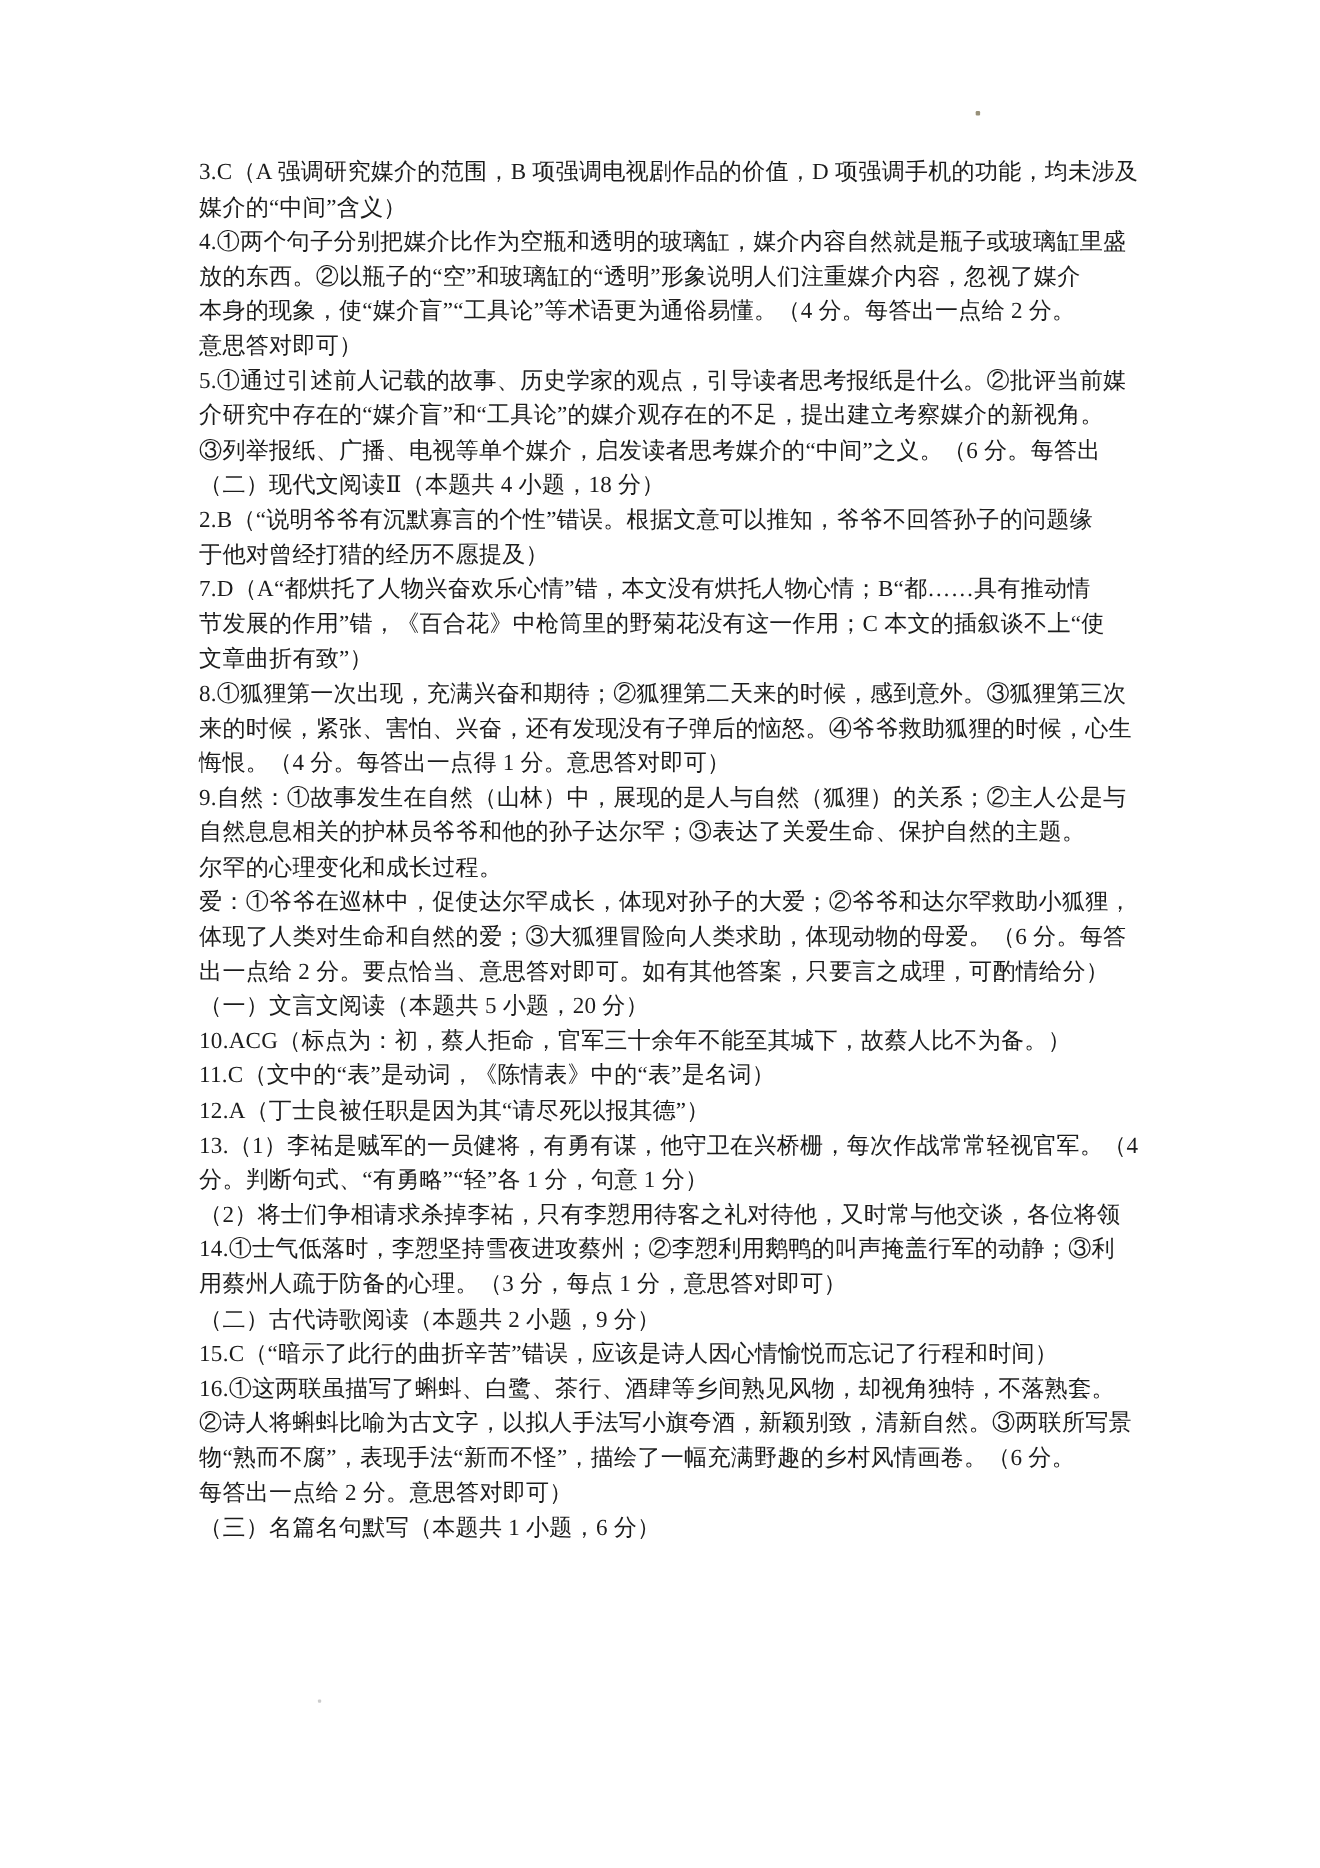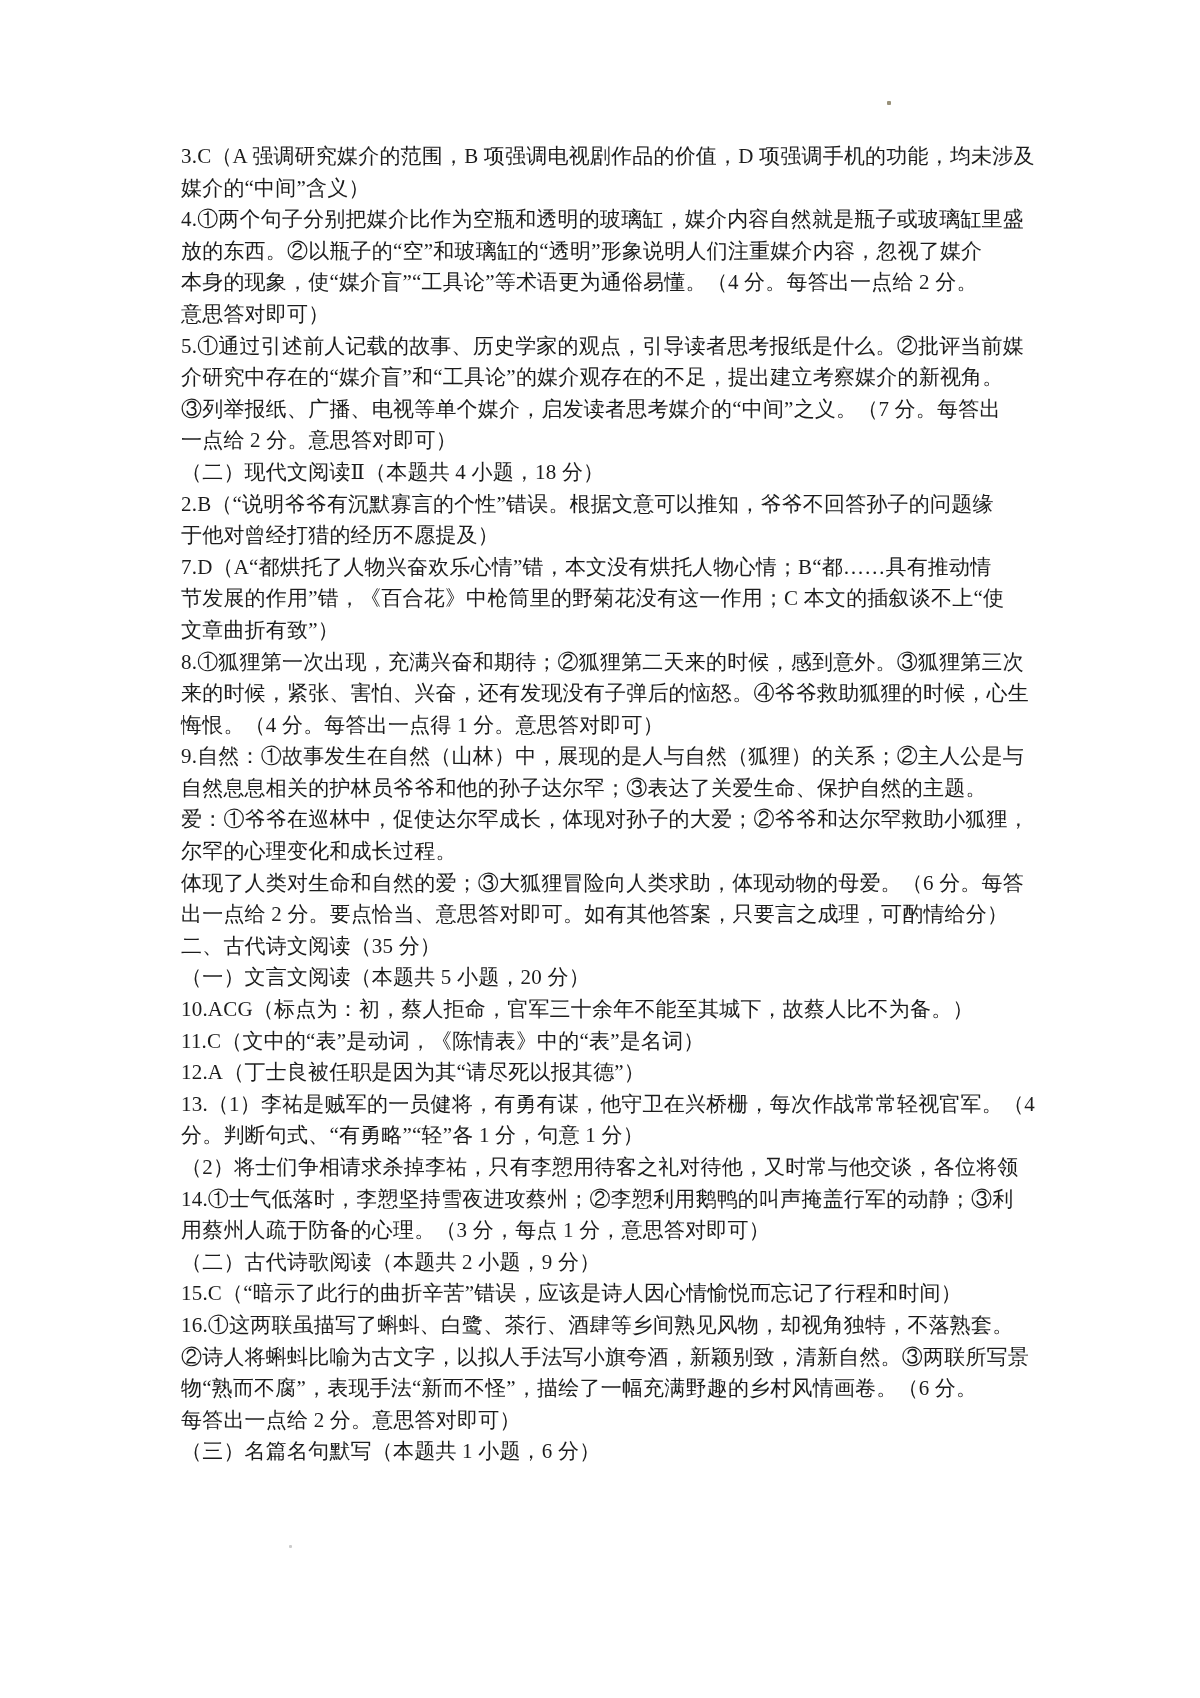--- a/index.html
+++ b/index.html
@@ -55,38 +55,36 @@
 <div class="page" style="background: rgb(255, 255, 255); text-decoration: underline;">
   <div class="text-block" style="color: rgb(28, 28, 28);">
       <div class="line">3.C（A 强调研究媒介的范围，B 项强调电视剧作品的价值，D 项强调手机的功能，均未涉及</div>
       <div class="line">媒介的“中间”含义）</div>
       <div class="line">4.①两个句子分别把媒介比作为空瓶和透明的玻璃缸，媒介内容自然就是瓶子或玻璃缸里盛</div>
       <div class="line">放的东西。②以瓶子的“空”和玻璃缸的“透明”形象说明人们注重媒介内容，忽视了媒介</div>
       <div class="line">本身的现象，使“媒介盲”“工具论”等术语更为通俗易懂。（4 分。每答出一点给 2 分。</div>
       <div class="line">意思答对即可）</div>
       <div class="line">5.①通过引述前人记载的故事、历史学家的观点，引导读者思考报纸是什么。②批评当前媒</div>
       <div class="line">介研究中存在的“媒介盲”和“工具论”的媒介观存在的不足，提出建立考察媒介的新视角。</div>
-      <div class="line">③列举报纸、广播、电视等单个媒介，启发读者思考媒介的“中间”之义。（7 分。每答出</div>
-      <div class="line">一点给 2 分。意思答对即可）</div>
+      <div class="line">③列举报纸、广播、电视等单个媒介，启发读者思考媒介的“中间”之义。（6 分。每答出</div>
       <div class="line">（二）现代文阅读Ⅱ（本题共 4 小题，18 分）</div>
       <div class="line">2.B（“说明爷爷有沉默寡言的个性”错误。根据文意可以推知，爷爷不回答孙子的问题缘</div>
       <div class="line">于他对曾经打猎的经历不愿提及）</div>
       <div class="line">7.D（A“都烘托了人物兴奋欢乐心情”错，本文没有烘托人物心情；B“都……具有推动情</div>
       <div class="line">节发展的作用”错，《百合花》中枪筒里的野菊花没有这一作用；C 本文的插叙谈不上“使</div>
       <div class="line">文章曲折有致”）</div>
       <div class="line">8.①狐狸第一次出现，充满兴奋和期待；②狐狸第二天来的时候，感到意外。③狐狸第三次</div>
       <div class="line">来的时候，紧张、害怕、兴奋，还有发现没有子弹后的恼怒。④爷爷救助狐狸的时候，心生</div>
       <div class="line">悔恨。（4 分。每答出一点得 1 分。意思答对即可）</div>
       <div class="line">9.自然：①故事发生在自然（山林）中，展现的是人与自然（狐狸）的关系；②主人公是与</div>
       <div class="line">自然息息相关的护林员爷爷和他的孙子达尔罕；③表达了关爱生命、保护自然的主题。</div>
+      <div class="line">尔罕的心理变化和成长过程。</div>
       <div class="line">爱：①爷爷在巡林中，促使达尔罕成长，体现对孙子的大爱；②爷爷和达尔罕救助小狐狸，</div>
-      <div class="line">尔罕的心理变化和成长过程。</div>
       <div class="line">体现了人类对生命和自然的爱；③大狐狸冒险向人类求助，体现动物的母爱。（6 分。每答</div>
       <div class="line">出一点给 2 分。要点恰当、意思答对即可。如有其他答案，只要言之成理，可酌情给分）</div>
-      <div class="line">二、古代诗文阅读（35 分）</div>
       <div class="line">（一）文言文阅读（本题共 5 小题，20 分）</div>
       <div class="line">10.ACG（标点为：初，蔡人拒命，官军三十余年不能至其城下，故蔡人比不为备。）</div>
       <div class="line">11.C（文中的“表”是动词，《陈情表》中的“表”是名词）</div>
       <div class="line">12.A（丁士良被任职是因为其“请尽死以报其德”）</div>
       <div class="line">13.（1）李祐是贼军的一员健将，有勇有谋，他守卫在兴桥栅，每次作战常常轻视官军。（4</div>
       <div class="line">分。判断句式、“有勇略”“轻”各 1 分，句意 1 分）</div>
       <div class="line">（2）将士们争相请求杀掉李祐，只有李愬用待客之礼对待他，又时常与他交谈，各位将领</div>
       <div class="line">14.①士气低落时，李愬坚持雪夜进攻蔡州；②李愬利用鹅鸭的叫声掩盖行军的动静；③利</div>
       <div class="line">用蔡州人疏于防备的心理。（3 分，每点 1 分，意思答对即可）</div>
       <div class="line">（二）古代诗歌阅读（本题共 2 小题，9 分）</div>

